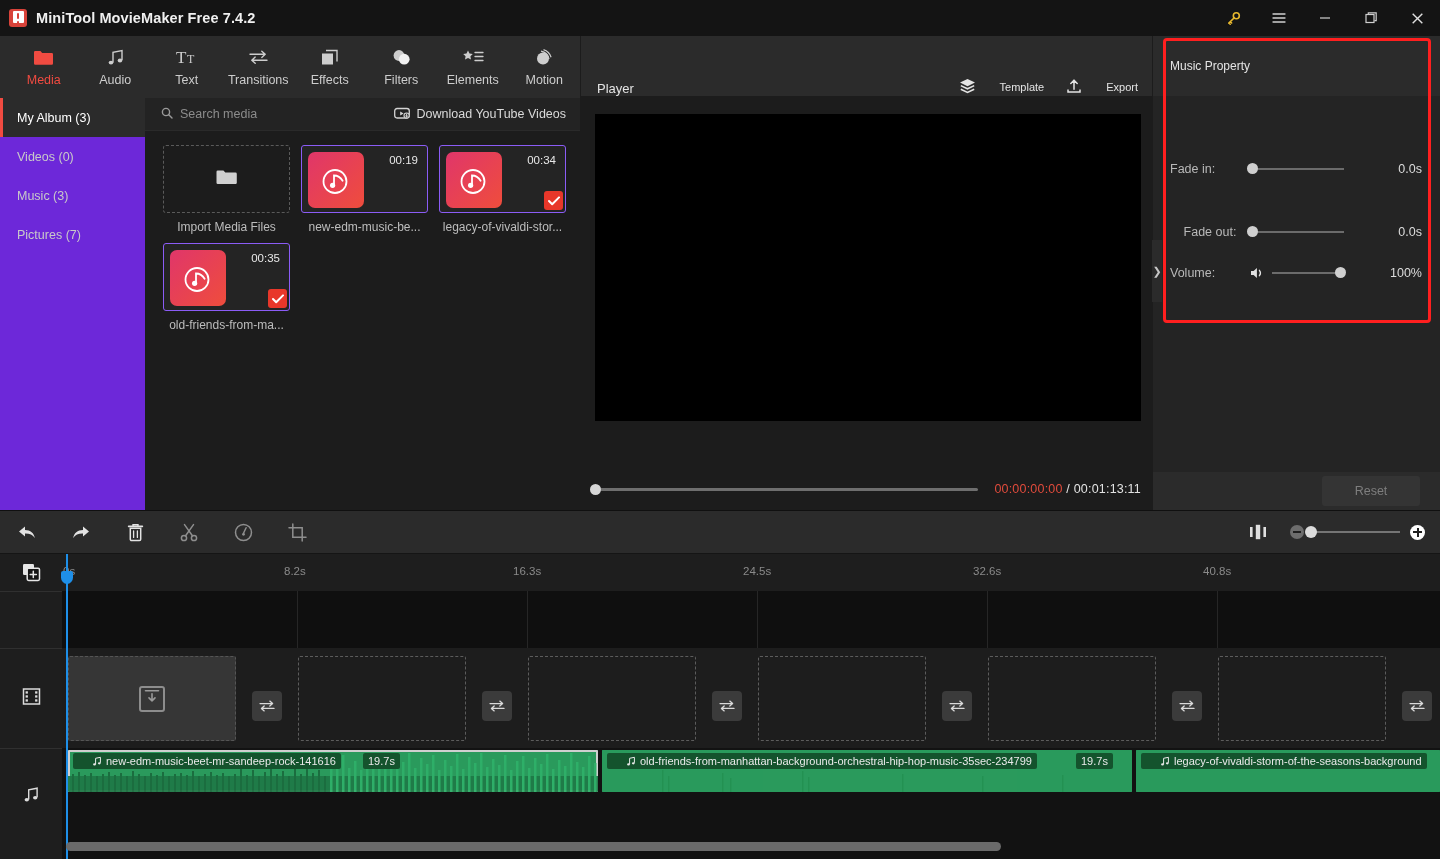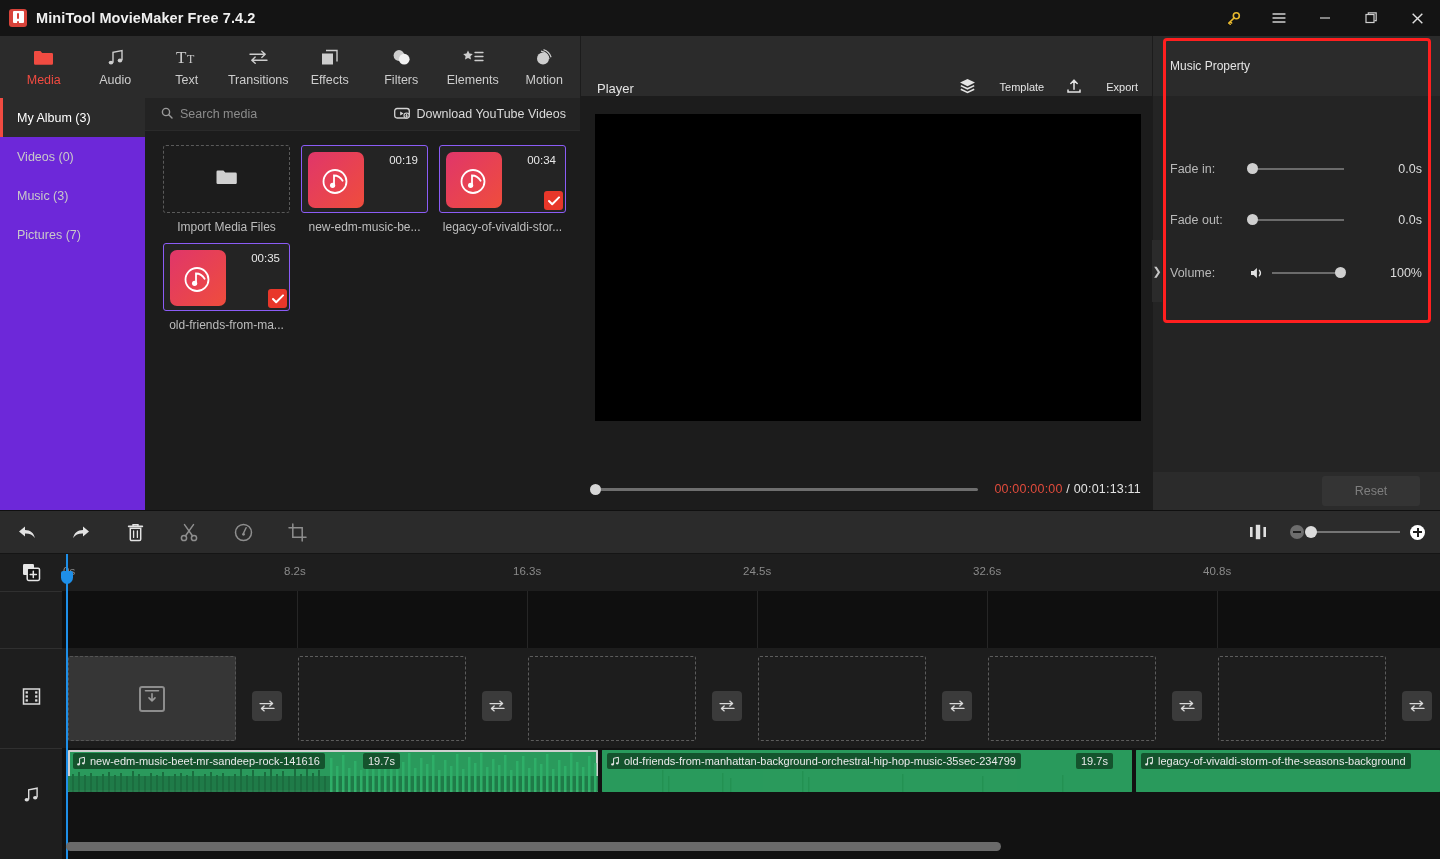--- a/index.html
+++ b/index.html
@@ -144,21 +144,21 @@
   .fs-btn { margin-left: 14px; width: 22px; height: 22px; display: flex; align-items: center; justify-content: center; color: #ddd; }
 
   
   .right-panel {
     position: absolute; top: 36px; left: 1153px; width: 287px; height: 474px; background: #1c1c1c;
   }
   .rp-head { height: 60px; background: #2b2b2b; display: flex; align-items: center; padding-left: 17px; }
   .rp-head .ttl { font-size: 12px; color: #e4e4e4; }
   .rp-body { position: relative; height: 376px; background: #242424; }
   .prop-row { position: absolute; left: 0; width: 287px; height: 22px; display: flex; align-items: center; }
-  .prop-row.r1 { top: 62px; } .prop-row.r2 { top: 113px; } .prop-row.r3 { top: 166px; }
+  .prop-row.r1 { top: 62px; } .prop-row.r2 { top: 125px; text-align: center; } .prop-row.r3 { top: 166px; }
   .prop-lbl { width: 97px; padding-left: 17px; font-size: 12.5px; color: #b9b9b9; }
   .prop-track { position: relative; width: 94px; height: 2px; background: #6b6b6b; }
   .prop-knob { position: absolute; width: 11px; height: 11px; border-radius: 50%; background: #cfcfcf; top: -5px; }
   .prop-val { margin-left: auto; margin-right: 18px; font-size: 12.5px; color: #dcdcdc; }
   .vol-ic { width: 22px; display: flex; align-items: center; justify-content: flex-start; color: #e0e0e0; }
   .rp-foot { height: 38px; background: #2b2b2b; display: flex; align-items: center; justify-content: flex-end; padding-right: 20px; }
   .reset-btn {
     width: 98px; height: 30px; border-radius: 3px; background: #343434; color: #7e7e7e;
     display: flex; align-items: center; justify-content: center; font-size: 12.5px;
   }
@@ -223,21 +223,21 @@
     position: absolute; top: 43px; width: 30px; height: 30px; border-radius: 4px;
     background: #3b3b3b; display: flex; align-items: center; justify-content: center; color: #d9d9d9;
   }
 
   .aclip {
     position: absolute; top: 2px; height: 42px; background: #2a9a5c; border-radius: 1px; overflow: hidden;
   }
   .aclip.sel { outline: 2px solid #cfcfcf; outline-offset: -2px; }
   .aclip .alabel {
     position: absolute; left: 5px; top: 3px; height: 16px; display: flex; align-items: center; gap: 4px;
-    background: #14532d; border-radius: 2px; padding: 0 5px 0 3px; z-index: 3;
+    background: #14532d; border-radius: 2px; padding: 0 5px 0 19px; z-index: 3;
   }
   .aclip .alabel span { font-size: 11px; color: #eaeaea; white-space: nowrap; }
   .aclip .adur {
     position: absolute; top: 3px; height: 16px; display: flex; align-items: center;
     background: #14532d; border-radius: 2px; padding: 0 5px; z-index: 3;
     font-size: 11px; color: #eaeaea;
   }
   .wave { position: absolute; left: 0; bottom: 0; width: 100%; height: 42px; opacity: .95; }
 
   .playhead { position: absolute; left: 66px; top: 0; width: 2px; height: 305px; background: #1e8fe8; z-index: 20; }

